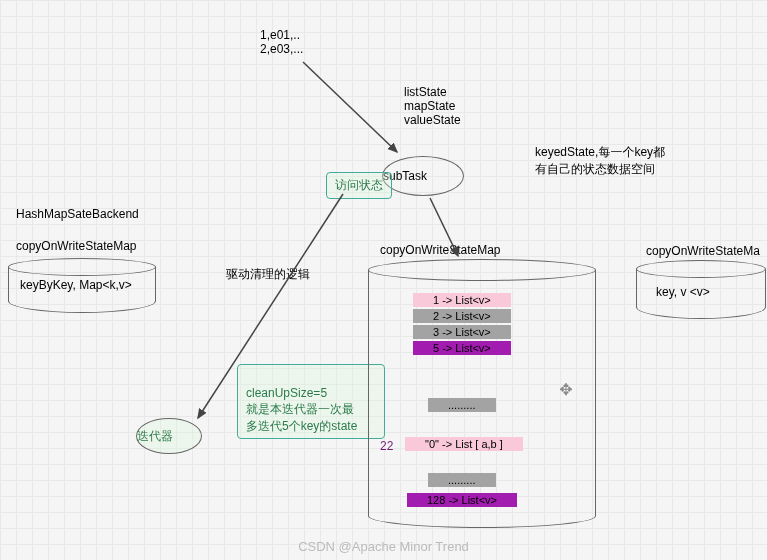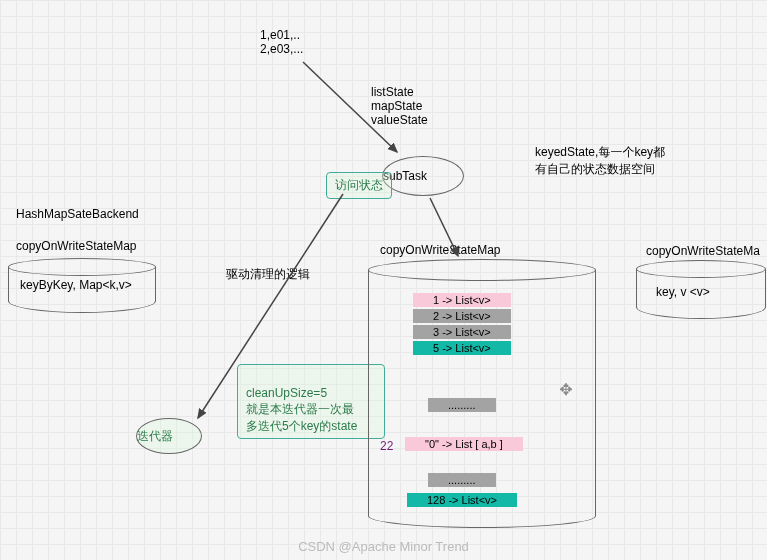--- a/index.html
+++ b/index.html
@@ -6,30 +6,30 @@
 body{width:767px;height:560px;font-family:Arial,sans-serif;font-size:12px;position:relative;background:#f5f5f5;background-image:linear-gradient(#e8e8e8 1px,transparent 1px),linear-gradient(90deg,#e8e8e8 1px,transparent 1px);background-size:16px 16px;overflow:hidden}
 .txt{position:absolute;white-space:pre-line}
 .box{position:absolute;border:1px solid #888;border-radius:4px;padding:4px 8px;background:transparent}
 .green-box{border:1px solid #4a9;background:rgba(220,250,220,.3);color:#2a7a4a}
 .ellipse{position:absolute;border:1px solid #666;border-radius:50%;display:flex;align-items:center;}
 .cyl-body{position:absolute;border-left:1px solid #666;border-right:1px solid #666;border-bottom:1px solid #666;border-radius:0 0 50% 50%/0 0 12px 12px}
 .cyl-top{position:absolute;border:1px solid #666;border-radius:50%}
 .arrow{position:absolute;stroke:#444;stroke-width:1.5;fill:none}
 .pink{background:#f9c9d9}
 .green{background:#a3a3a3}
-.blue{background:#14b8a6}
+.blue{background:#a21caf}
 .entry{position:absolute;font-size:11px;padding:1px 20px;white-space:nowrap}
 .watermark{position:absolute;bottom:6px;width:100%;text-align:center;color:#bbb;font-size:13px;}
 </style>
 </head>
 <body>
 
 <div class="txt" style="left:260px;top:28px">1,e01,..
 2,e03,...</div>
-<div class="txt" style="left:371px;top:85px">listState
+<div class="txt" style="left:404px;top:85px">listState
 mapState
 valueState</div>
 <div class="txt" style="left:535px;top:144px">keyedState,每一个key都
 有自己的状态数据空间</div>
 <div class="txt" style="left:16px;top:207px">HashMapSateBackend</div>
 <div class="txt" style="left:226px;top:266px">驱动清理的逻辑</div>
 
 <div class="ellipse" style="left:382px;top:156px;width:82px;height:40px">
   <span>subTask</span>
 </div>

